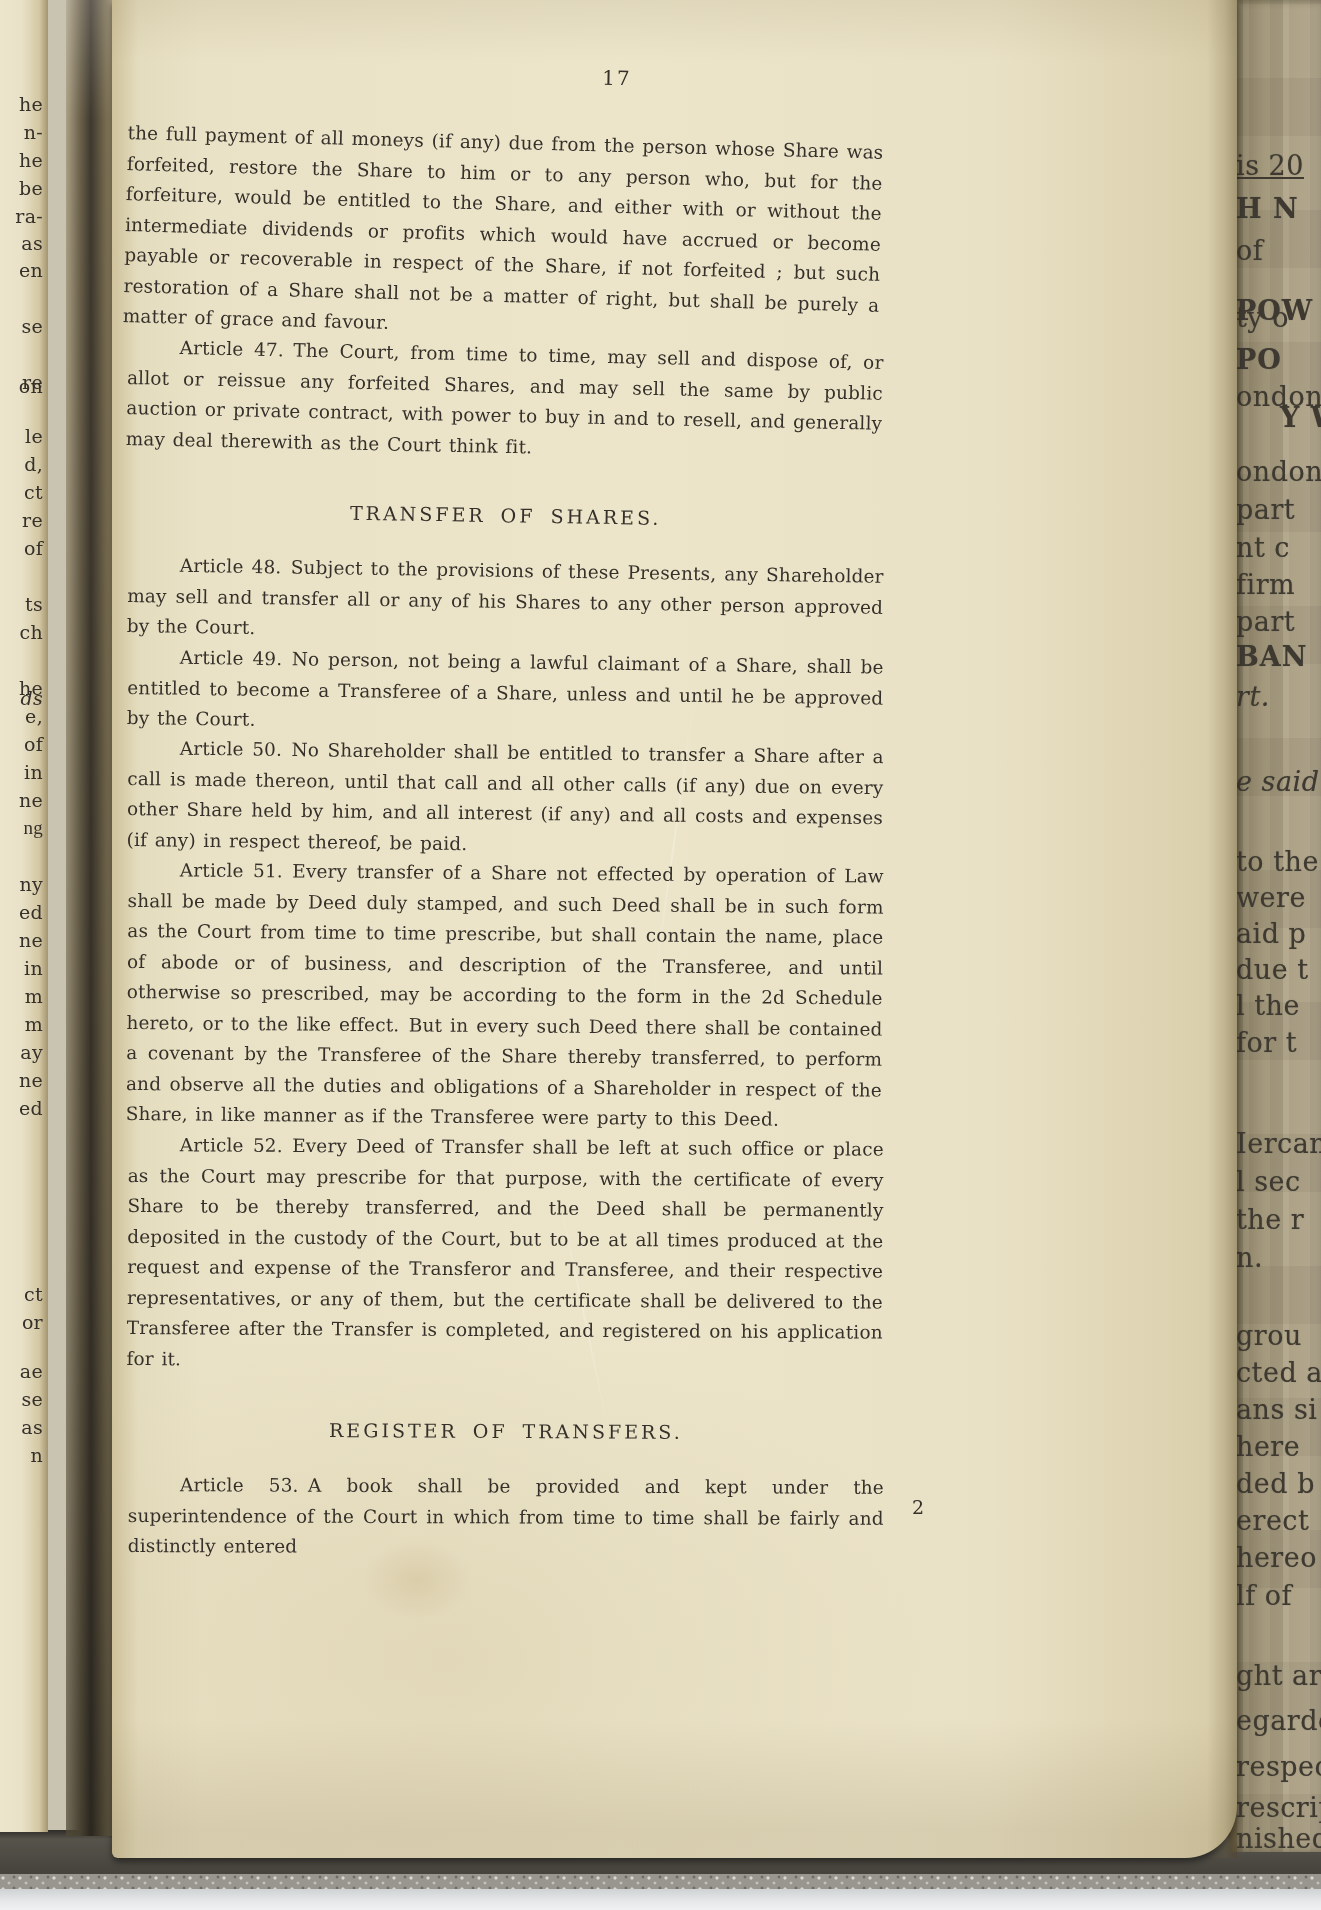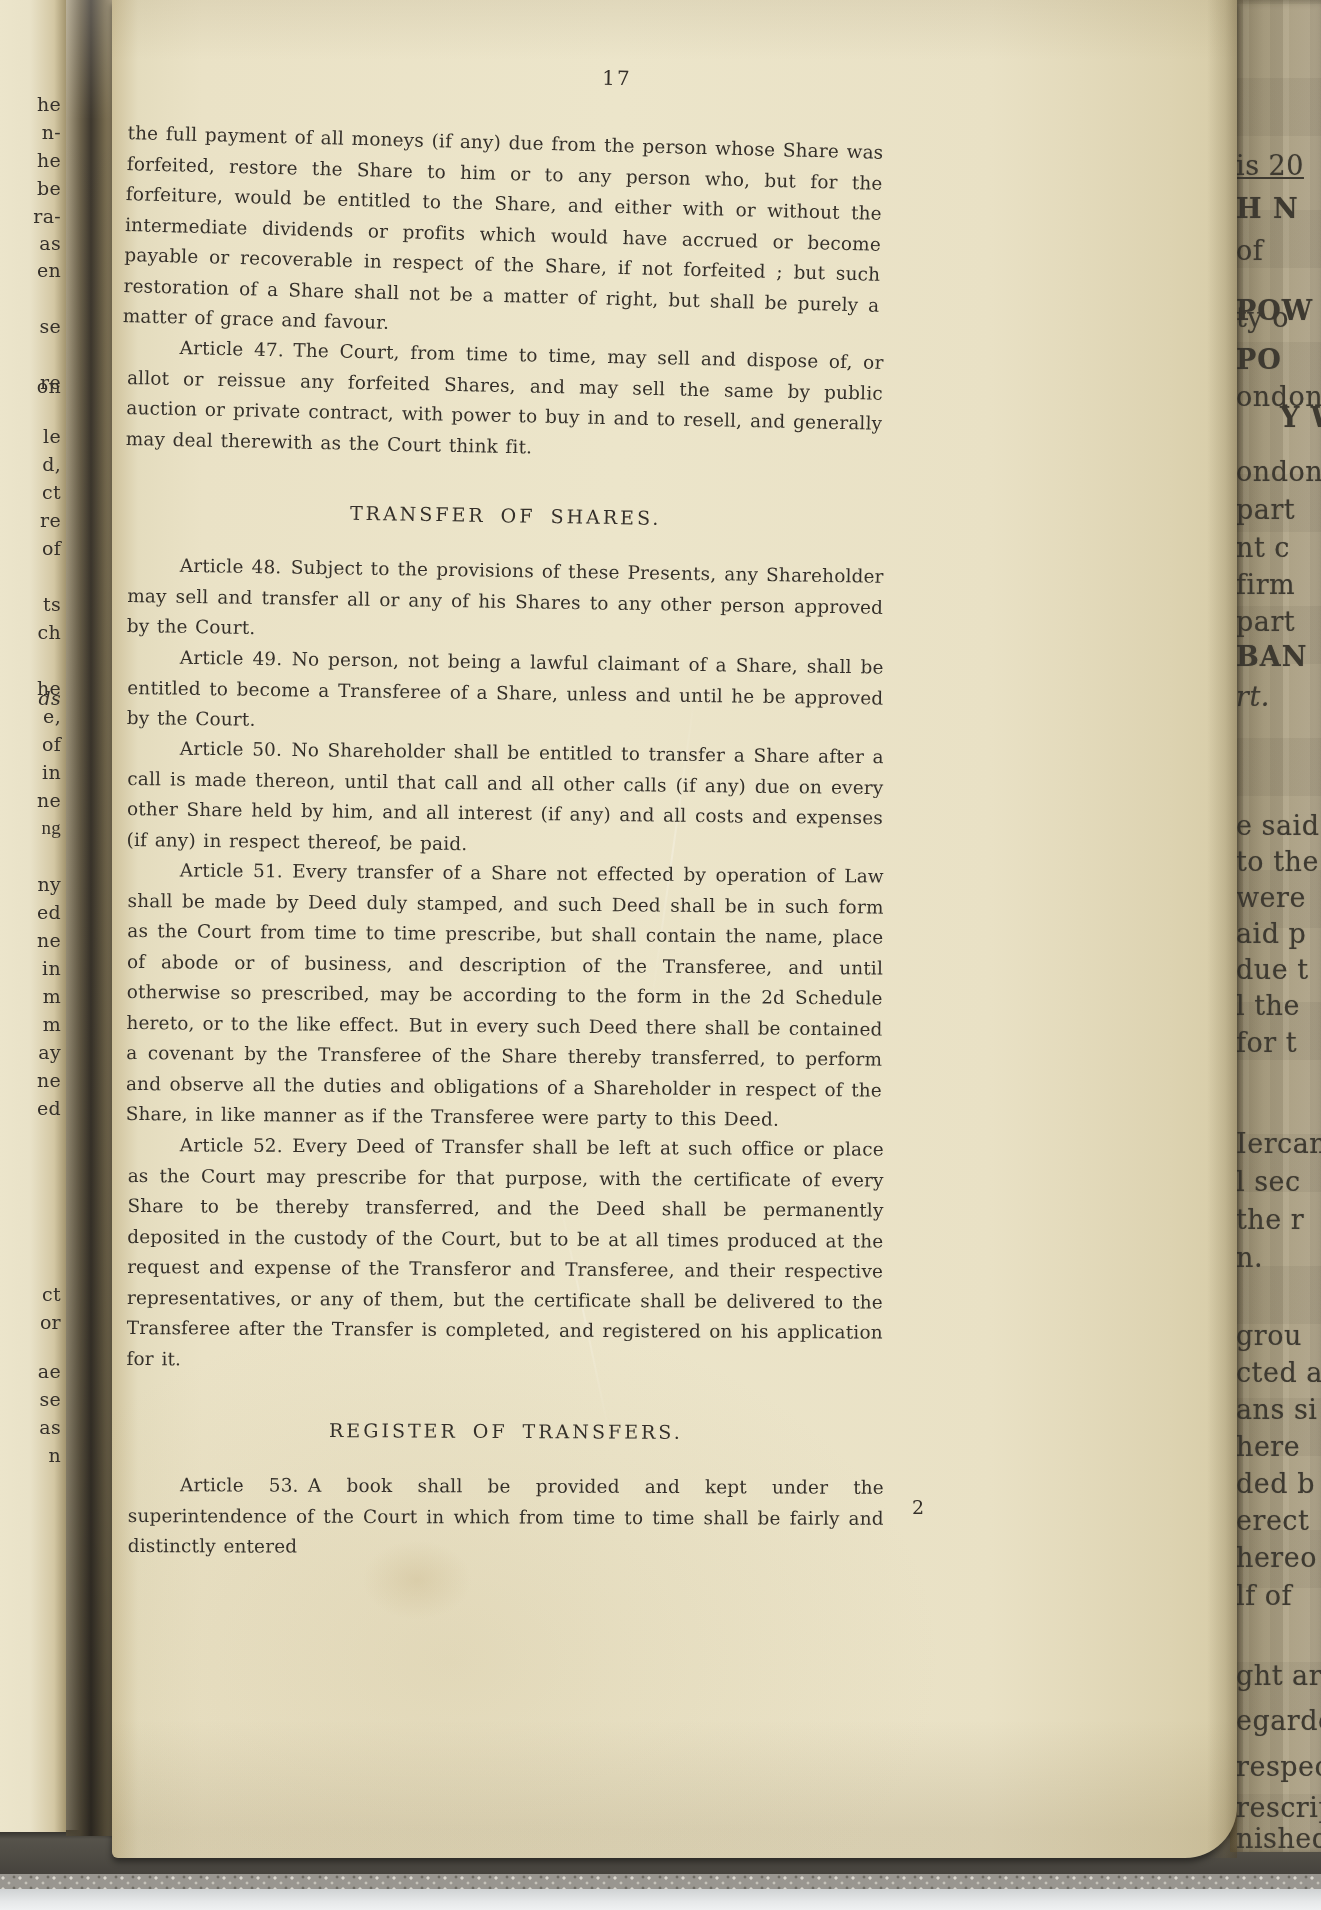--- a/index.html
+++ b/index.html
@@ -6,21 +6,21 @@
     --paper:#eae2c6; --paper-edge:#d6cba6; --ink:#35302a;
     --left-page-paper:#e9e2c8; --gutter-dark:#3e382e;
     --clipping-paper:#b2a78b; --clipping-edge:#7d7259; --clipping-ink:#3e3a31;
     --bottom-band:#4e4b44; --speckle-band:#999690; --scanner-bed:#e6e8e9;
   }
   html,body{margin:0;padding:0;background:#d8dadb;}
   #stage{position:relative;width:1321px;height:1910px;overflow:hidden;
          font-family:"DejaVu Serif","Liberation Serif",serif;background:#c9c4b2;}
 
   
-  .left-page{position:absolute;left:0;top:0;width:66px;height:1832px;z-index:2;
+  .left-page{position:absolute;left:0;top:0;width:48px;height:1832px;z-index:2;
     background:linear-gradient(90deg,#ece5cb 0,var(--left-page-paper) 45%,#d3c7a3 82%,#a3956f 100%);}
   .left-frag{position:absolute;right:5px;white-space:nowrap;font-size:19px;color:var(--ink);
     letter-spacing:.3px;}
 
   
   .gutter{position:absolute;left:66px;top:0;width:48px;height:1836px;z-index:3;
     background:
       linear-gradient(180deg,rgba(255,255,255,.18) 0,rgba(0,0,0,0) 120px,rgba(0,0,0,.18) 70%,rgba(0,0,0,.32) 100%),
       linear-gradient(90deg,#96876596 0,#6a604a 30%,var(--gutter-dark) 52%,#6e6349 78%,#988a69 100%);}
 
@@ -144,21 +144,21 @@
       <span class="right-frag bold" style="top: 344px;">PO</span>
       <span class="right-frag" style="top: 381px;">ondon</span>
       <span class="right-frag bold" style="top: 402px; margin-left: 44px;">Y W</span>
       <span class="right-frag" style="top: 456px;">ondon</span>
       <span class="right-frag" style="top: 494px;">part</span>
       <span class="right-frag" style="top: 532px;">nt c</span>
       <span class="right-frag" style="top: 569px;">firm</span>
       <span class="right-frag" style="top: 606px;">part</span>
       <span class="right-frag bold" style="top: 641px;">BAN</span>
       <span class="right-frag" style="top: 681px; font-style: italic;">rt.</span>
-      <span class="right-frag" style="top: 810px;">e said</span>
+      <span class="right-frag" style="top: 766px; font-style: italic;">e said</span>
       <span class="right-frag" style="top: 846px;">to the</span>
       <span class="right-frag" style="top: 882px;">were</span>
       <span class="right-frag" style="top: 918px;">aid p</span>
       <span class="right-frag" style="top: 954px;">due t</span>
       <span class="right-frag" style="top: 990px;">l the</span>
       <span class="right-frag" style="top: 1027px;">for t</span>
       <span class="right-frag" style="top: 1128px;">Iercan</span>
       <span class="right-frag" style="top: 1166px;">l sec</span>
       <span class="right-frag" style="top: 1204px;">the r</span>
       <span class="right-frag" style="top: 1242px;">n.</span>

